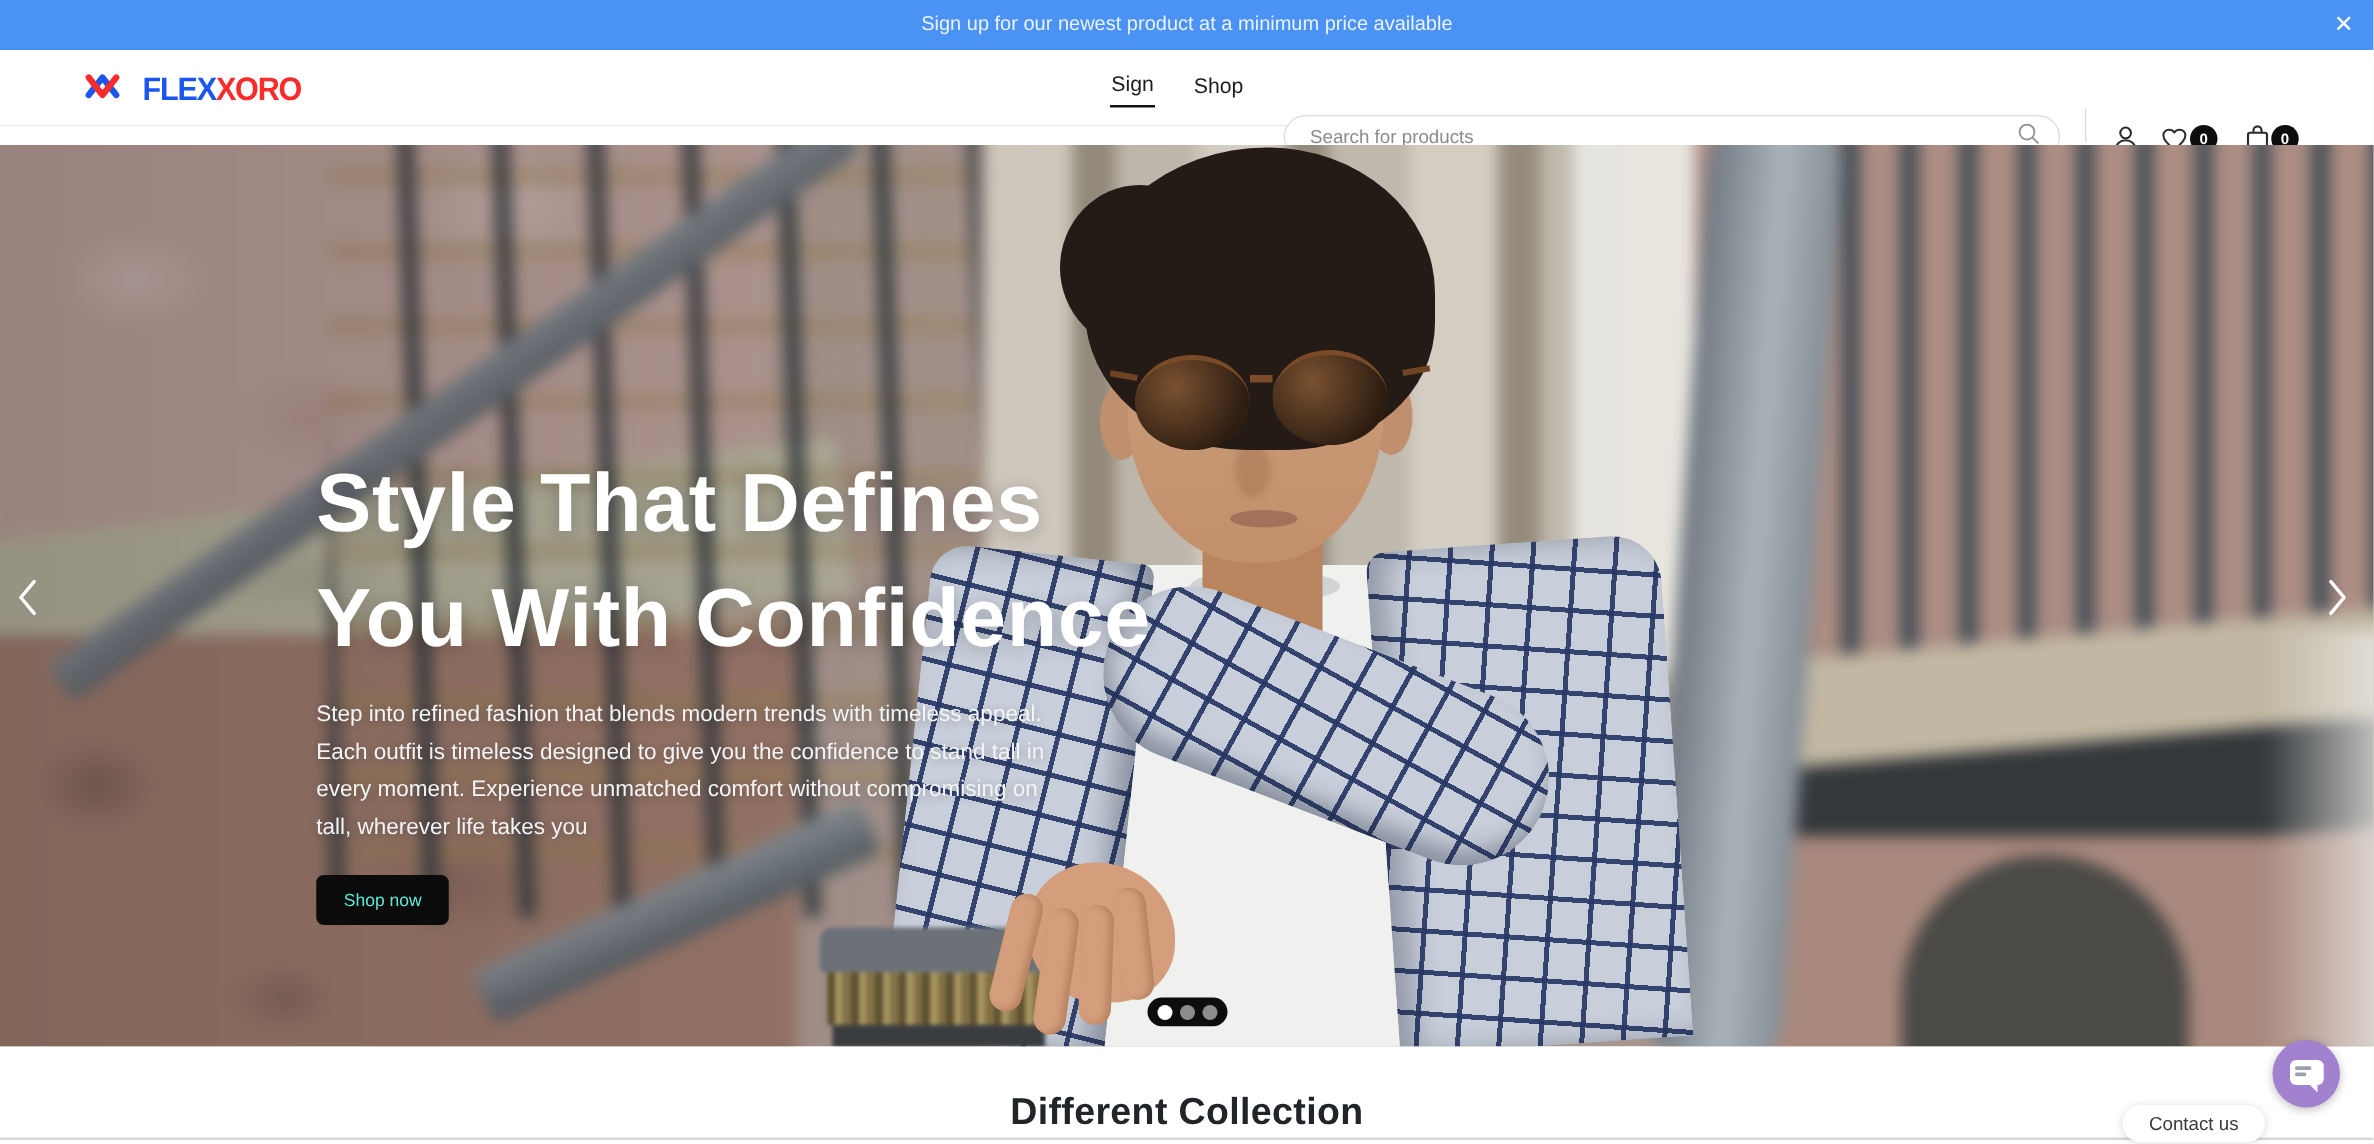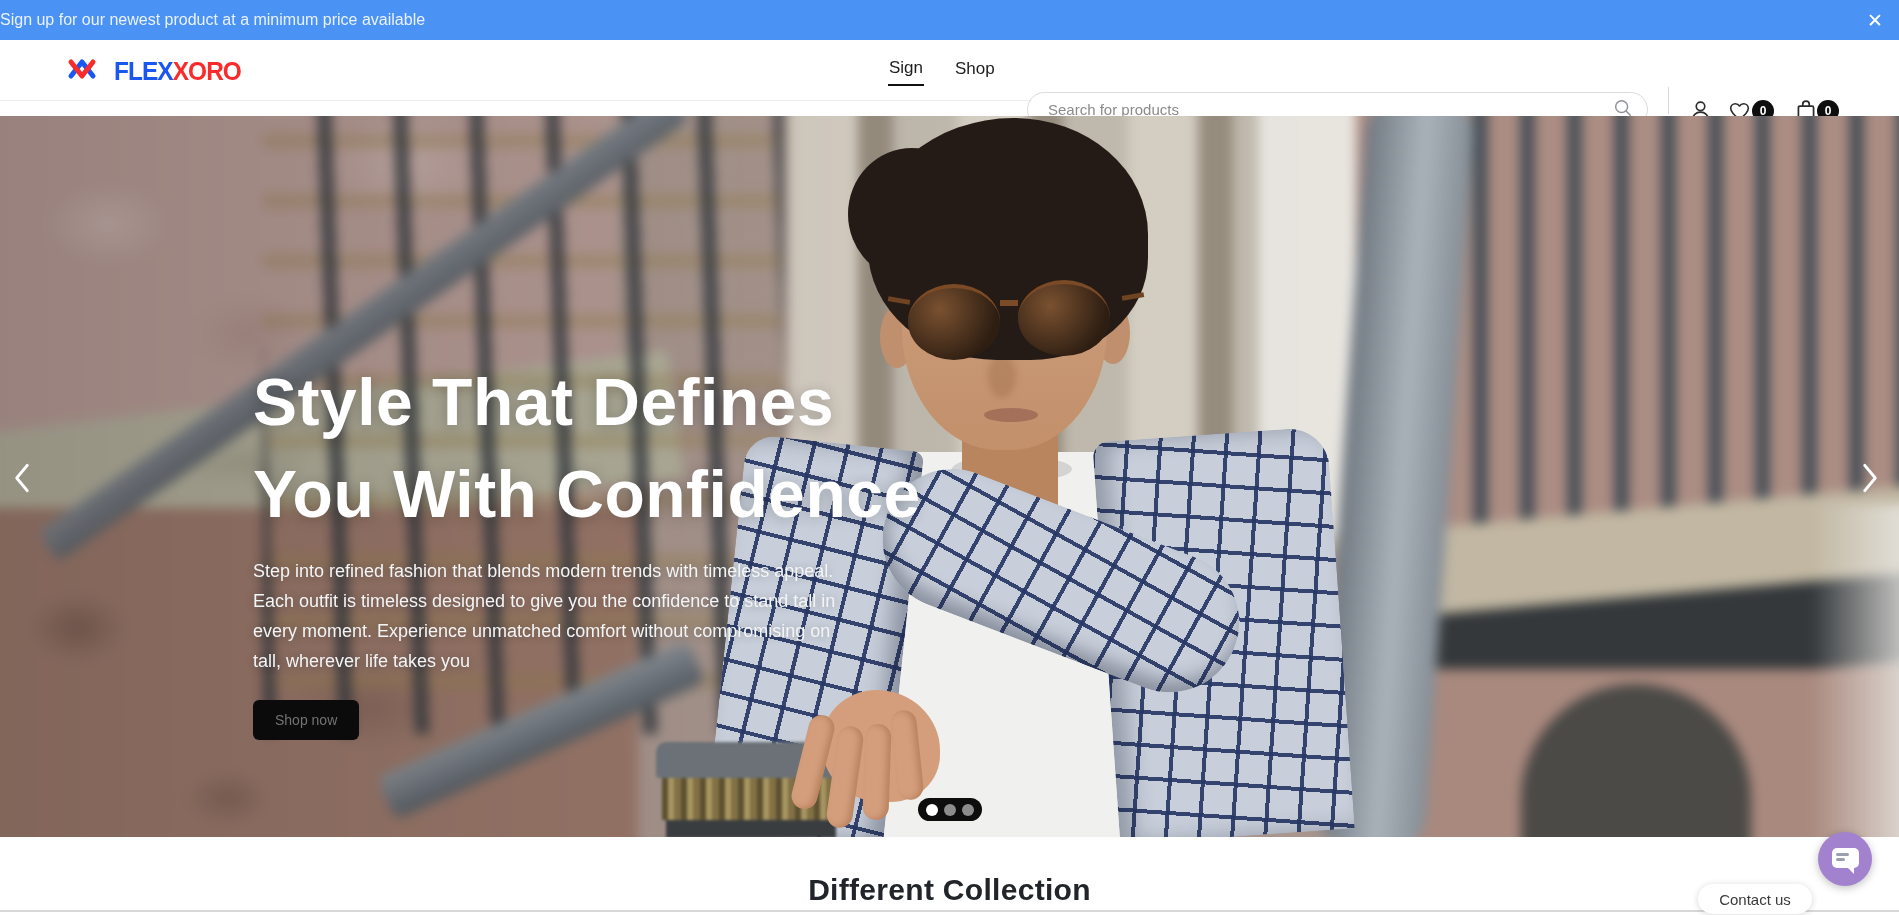--- a/index.html
+++ b/index.html
@@ -2,21 +2,21 @@
 <html><head>
 <meta charset="utf-8">
 <style>
   * { box-sizing: border-box; margin: 0; padding: 0; }
   html,body { width:1899px; height:915px; overflow:hidden; background:#fff;
     font-family:"Liberation Sans", sans-serif; }
   .page { position:relative; width:1899px; height:915px; background:#fff; overflow:hidden; }
 
   
   .announce { position:absolute; top:0; left:0; width:1899px; height:40px; background:#4b92f5;
-    display:flex; align-items:center; color:#eaf2fe; font-size:16px; }
+    display:flex; align-items:center; justify-content:center; color:#eaf2fe; font-size:16px; }
   .announce-close { position:absolute; right:16px; top:50%; transform:translateY(-50%);
     color:#ffffff; font-size:19px; line-height:1; cursor:pointer; background:none; border:none;
     font-family:"Liberation Sans",sans-serif; }
 
   
   .header { position:absolute; top:40px; left:0; width:1586px; height:61px; background:#fff;
     border-bottom:1px solid #ededed; }
   .logo { position:absolute; left:64px; top:14px; display:flex; align-items:center; gap:14px; cursor:pointer; }
   .logo-text { font-size:26px; font-weight:bold; letter-spacing:-1px; transform:scaleX(.94); transform-origin:left; }
   .logo-blue { color:#1a56f0; } .logo-red { color:#fa2b2b; }
@@ -111,21 +111,21 @@
   .finger { position:absolute; width:26px; height:96px; background:#d49e7c; border-radius:13px;
     box-shadow:inset -4px 0 6px rgba(150,95,60,.45); }
   .shade { left:0; top:0; width:1923px; height:745px;
     background:linear-gradient(90deg, rgba(40,30,30,.20), rgba(40,30,30,0) 52%); }
 
   
   .hero-heading { position:absolute; left:253px; top:240px; color:#fff; font-size:66px; font-weight:bold;
     line-height:92px; letter-spacing:.5px; text-shadow:0 2px 14px rgba(0,0,0,.22); }
   .hero-para { position:absolute; left:253px; top:440px; color:#f3f4f6; font-size:18px; line-height:30px;
     text-shadow:0 1px 8px rgba(0,0,0,.25); }
-  .cta { position:absolute; left:253px; top:584px; background:#0b0b0b; color:#737373; font-size:14px;
+  .cta { position:absolute; left:253px; top:584px; background:#0b0b0b; color:#5eead4; font-size:14px;
     padding:12px 22px; border:none; border-radius:6px; cursor:pointer; font-family:"Liberation Sans",sans-serif; }
   .dots-pill { position:absolute; left:918px; top:682px; width:64px; height:23px; background:#0d0d0d;
     border-radius:12px; display:flex; align-items:center; justify-content:center; gap:6px; }
   .dot { width:12px; height:12px; border-radius:50%; background:#8c8c8c; cursor:pointer; }
   .dot.active { background:#fff; }
   .car-arrow { position:absolute; top:345px; cursor:pointer; background:none; border:none; }
   .car-arrow.left { left:12px; } .car-arrow.right { left:1860px; }
 
   
   .collection-title { position:absolute; top:873px; left:0; width:1899px; text-align:center;

